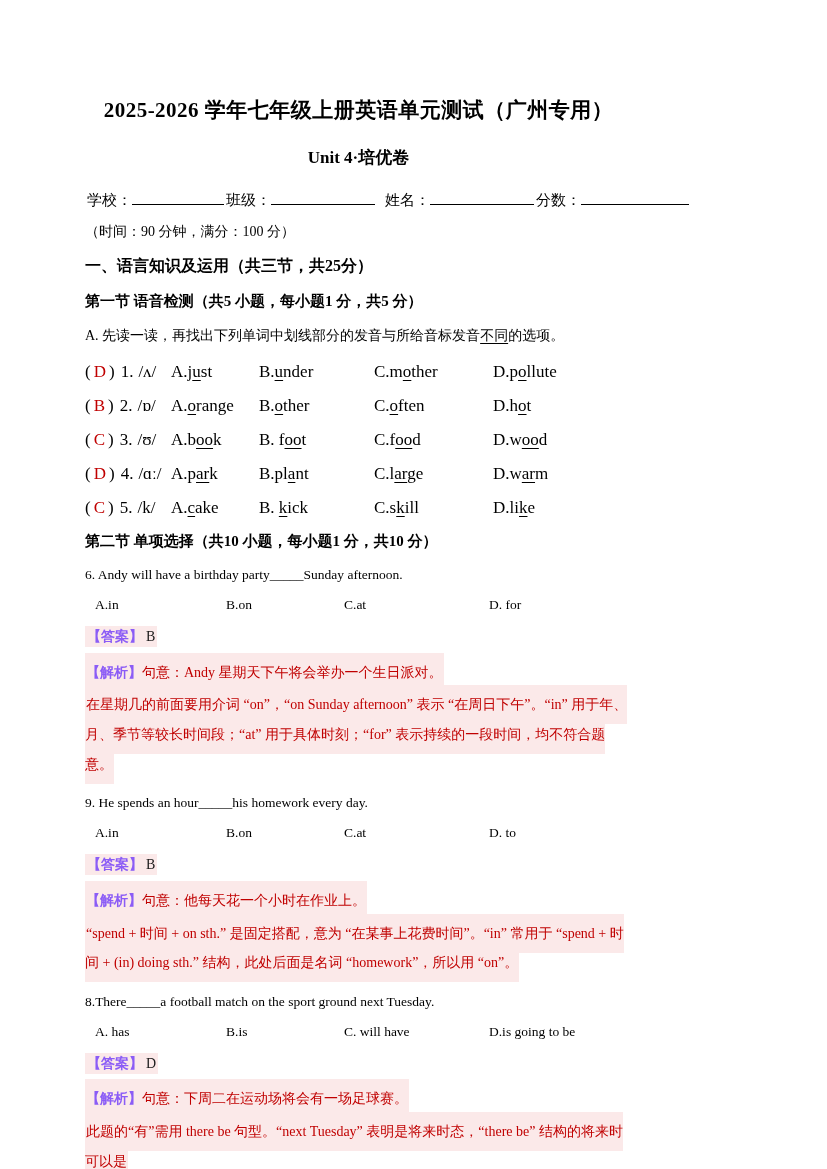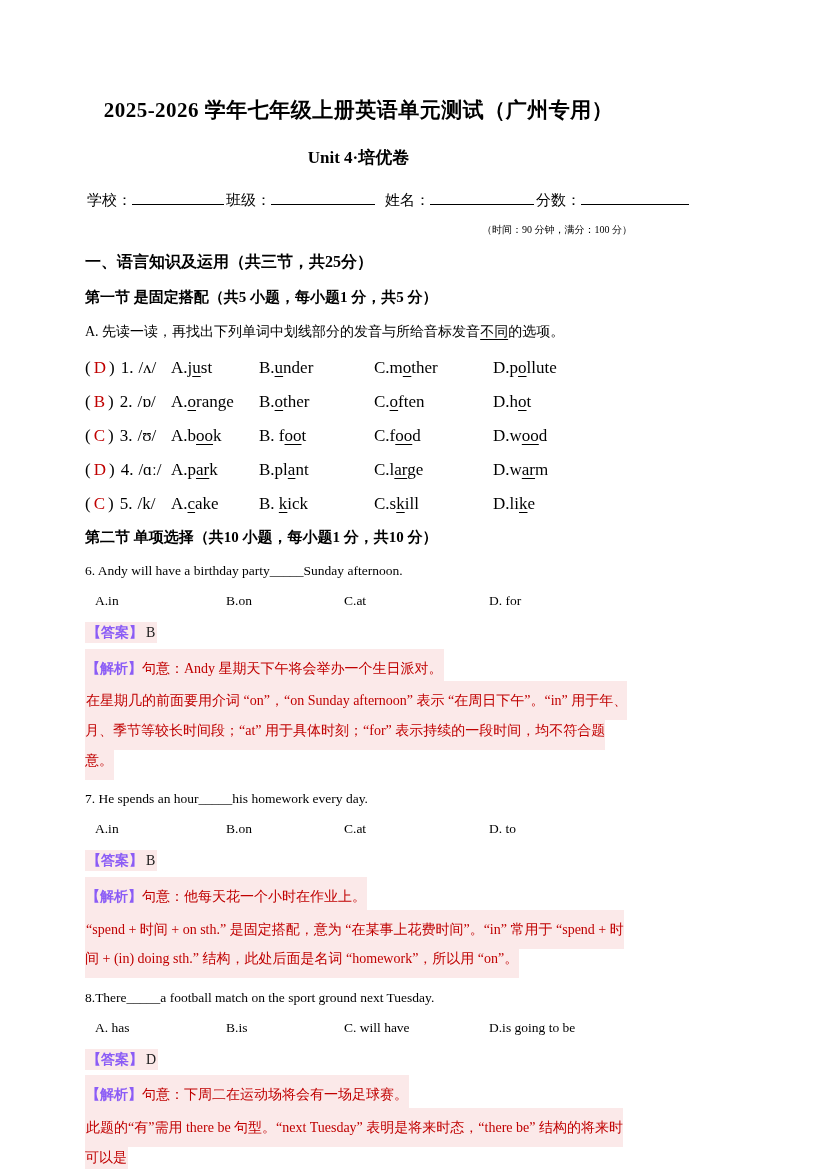--- a/index.html
+++ b/index.html
@@ -38,22 +38,22 @@
     border-bottom: 1px solid #000;
     height: 15px;
     vertical-align: baseline;
   }
   .b-school { width: 92px; }
   .b-class  { width: 104px; }
   .b-name   { width: 104px; }
   .b-score  { width: 108px; }
   .gap { display: inline-block; width: 8px; }
   .time-line {
-    text-align: right;
-    font-size: 10px;
+    text-align: left;
+    font-size: 14px;
     margin: 0 0 15px 0;
   }
   .s-heading {
     font-size: 16px;
     font-weight: bold;
     margin: 4px 0 15px 0;
   }
   .p-heading {
     font-size: 15px;
     font-weight: bold;
@@ -116,21 +116,21 @@
   <h1 class="title">2025-2026 学年七年级上册英语单元测试（广州专用）</h1>
 
   <h2 class="subtitle">Unit 4·培优卷</h2>
 
   <div class="form-line"><span class="lbl">学校：</span><span class="blank b-school"></span><span class="lbl">班级：</span><span class="blank b-class"></span><span class="gap"></span><span class="lbl">姓名：</span><span class="blank b-name"></span><span class="lbl">分数：</span><span class="blank b-score"></span></div>
 
   <div class="time-line">（时间：90 分钟，满分：100 分）</div>
 
   <h3 class="s-heading">一、语言知识及运用（共三节，共25分）</h3>
 
-  <h4 class="p-heading">第一节 是固定搭配（共5 小题，每小题1 分，共5 分）</h4>
+  <h4 class="p-heading">第一节 语音检测（共5 小题，每小题1 分，共5 分）</h4>
 
   <p class="instruction"><span>A. 先读一读，再找出下列单词中划线部分的发音与所给音标发音</span><span class="ul">不同</span><span>的选项。</span></p>
 
   <div id="phonetic-list">
       <div class="ph-row">
         <span class="ph-head"><span class="paren">(</span><span class="ans-letter">D</span><span class="paren">)</span><span class="ph-num">1.</span><span class="ph-sound">/ʌ/</span></span>
         <span class="ph-opt ph-opt-0"><span class="opt-label">A.</span>j<span class="ul">u</span>st</span>
         <span class="ph-opt ph-opt-1"><span class="opt-label">B.</span><span class="ul">u</span>nder</span>
         <span class="ph-opt ph-opt-2"><span class="opt-label">C.</span>m<span class="ul">o</span>ther</span>
         <span class="ph-opt ph-opt-3"><span class="opt-label">D.</span>p<span class="ul">o</span>llute</span>
@@ -174,21 +174,21 @@
           <span class="q-opt q-opt-0">A.in</span>
           <span class="q-opt q-opt-1">B.on</span>
           <span class="q-opt q-opt-2">C.at</span>
           <span class="q-opt q-opt-3">D. for</span>
         </div>
         <p class="ans-line"><span class="hl"><span class="red-label">【答案】</span><span class="ans-val">B</span></span></p>
         <p class="ana-line"><span class="hl"><span class="red-label">【解析】</span>句意：Andy 星期天下午将会举办一个生日派对。</span></p>
         <p class="ana-line"><span class="hl">在星期几的前面要用介词 “on”，“on Sunday afternoon” 表示 “在周日下午”。“in” 用于年、月、季节等较长时间段；“at” 用于具体时刻；“for” 表示持续的一段时间，均不符合题意。</span></p>
       </div>
       <div class="mcq-block">
-        <p class="q-text">7. He spends an hour_____his homework every day.</p>
+        <p class="q-text">9. He spends an hour_____his homework every day.</p>
         <div class="q-options">
           <span class="q-opt q-opt-0">A.in</span>
           <span class="q-opt q-opt-1">B.on</span>
           <span class="q-opt q-opt-2">C.at</span>
           <span class="q-opt q-opt-3">D. to</span>
         </div>
         <p class="ans-line"><span class="hl"><span class="red-label">【答案】</span><span class="ans-val">B</span></span></p>
         <p class="ana-line"><span class="hl"><span class="red-label">【解析】</span>句意：他每天花一个小时在作业上。</span></p>
         <p class="ana-line"><span class="hl">“spend + 时间 + on sth.” 是固定搭配，意为 “在某事上花费时间”。“in” 常用于 “spend + 时间 + (in) doing sth.” 结构，此处后面是名词 “homework”，所以用 “on”。</span></p>
       </div>

